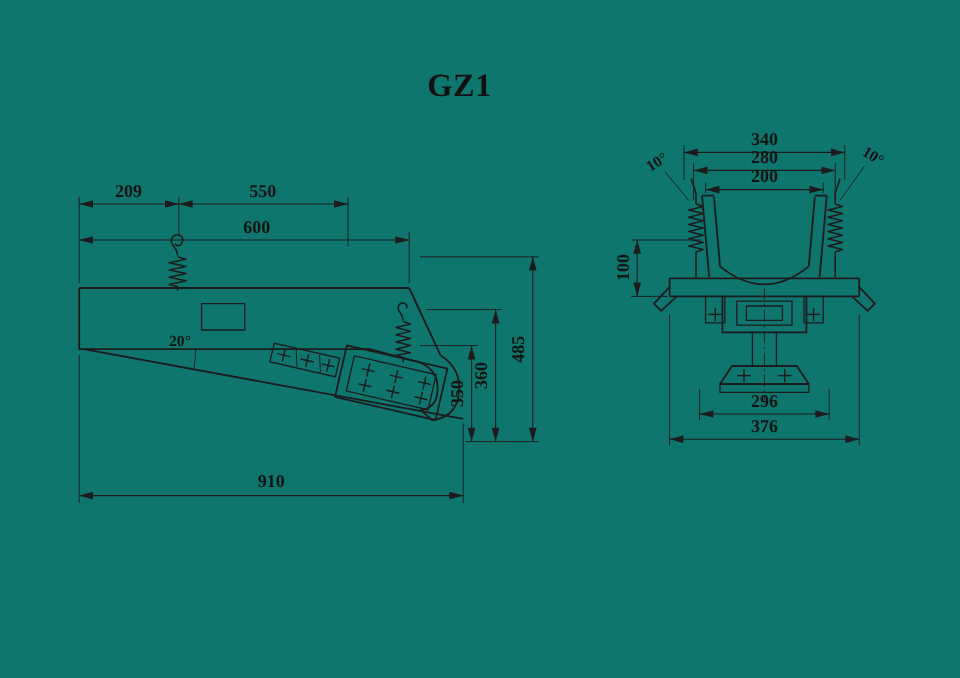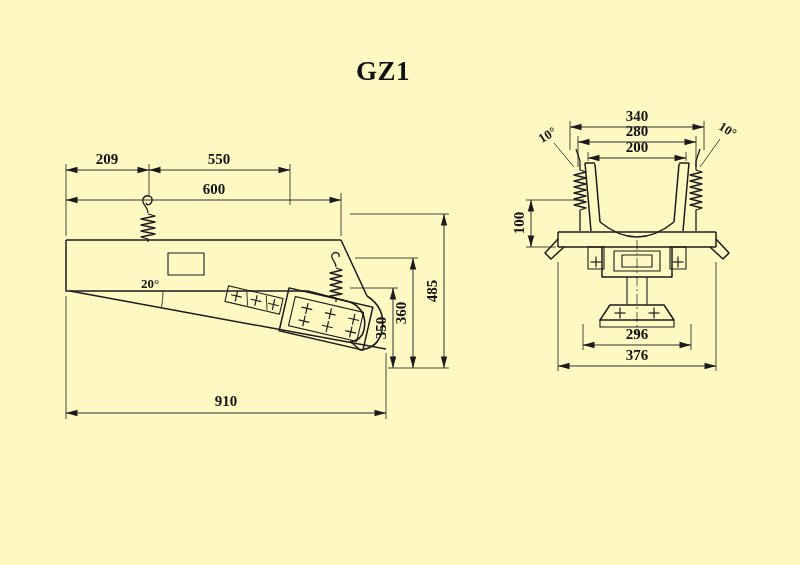--- a/index.html
+++ b/index.html
@@ -1,16 +1,16 @@
 <!DOCTYPE html>
 <html><head>
 <meta charset="utf-8">
 <style>
   html,body{margin:0;padding:0;background:#ffffff;}
-  .page{width:800px;height:565px;background:#fef9c3;position:relative;overflow:hidden;
+  .page{width:800px;height:565px;background:#0f766e;position:relative;overflow:hidden;
         font-family:"Liberation Serif",serif;}
   svg{display:block;}
   .ol{fill:none;stroke:#1c1c1c;stroke-width:1.5;stroke-linejoin:round;}
   .ol2{fill:none;stroke:#1c1c1c;stroke-width:1.1;stroke-linejoin:round;}
   .ext{fill:none;stroke:#1c1c1c;stroke-width:0.8;}
   .dml{fill:none;stroke:#1c1c1c;stroke-width:0.9;}
   .spr{fill:none;stroke:#1c1c1c;stroke-width:1.3;stroke-linejoin:round;}
   .cl{fill:none;stroke:#1c1c1c;stroke-width:0.7;stroke-dasharray:10 3 2 3;}
   .ldr{fill:none;stroke:#1c1c1c;stroke-width:0.8;}
   text.dim{font-family:"Liberation Serif",serif;font-weight:bold;font-size:15px;

